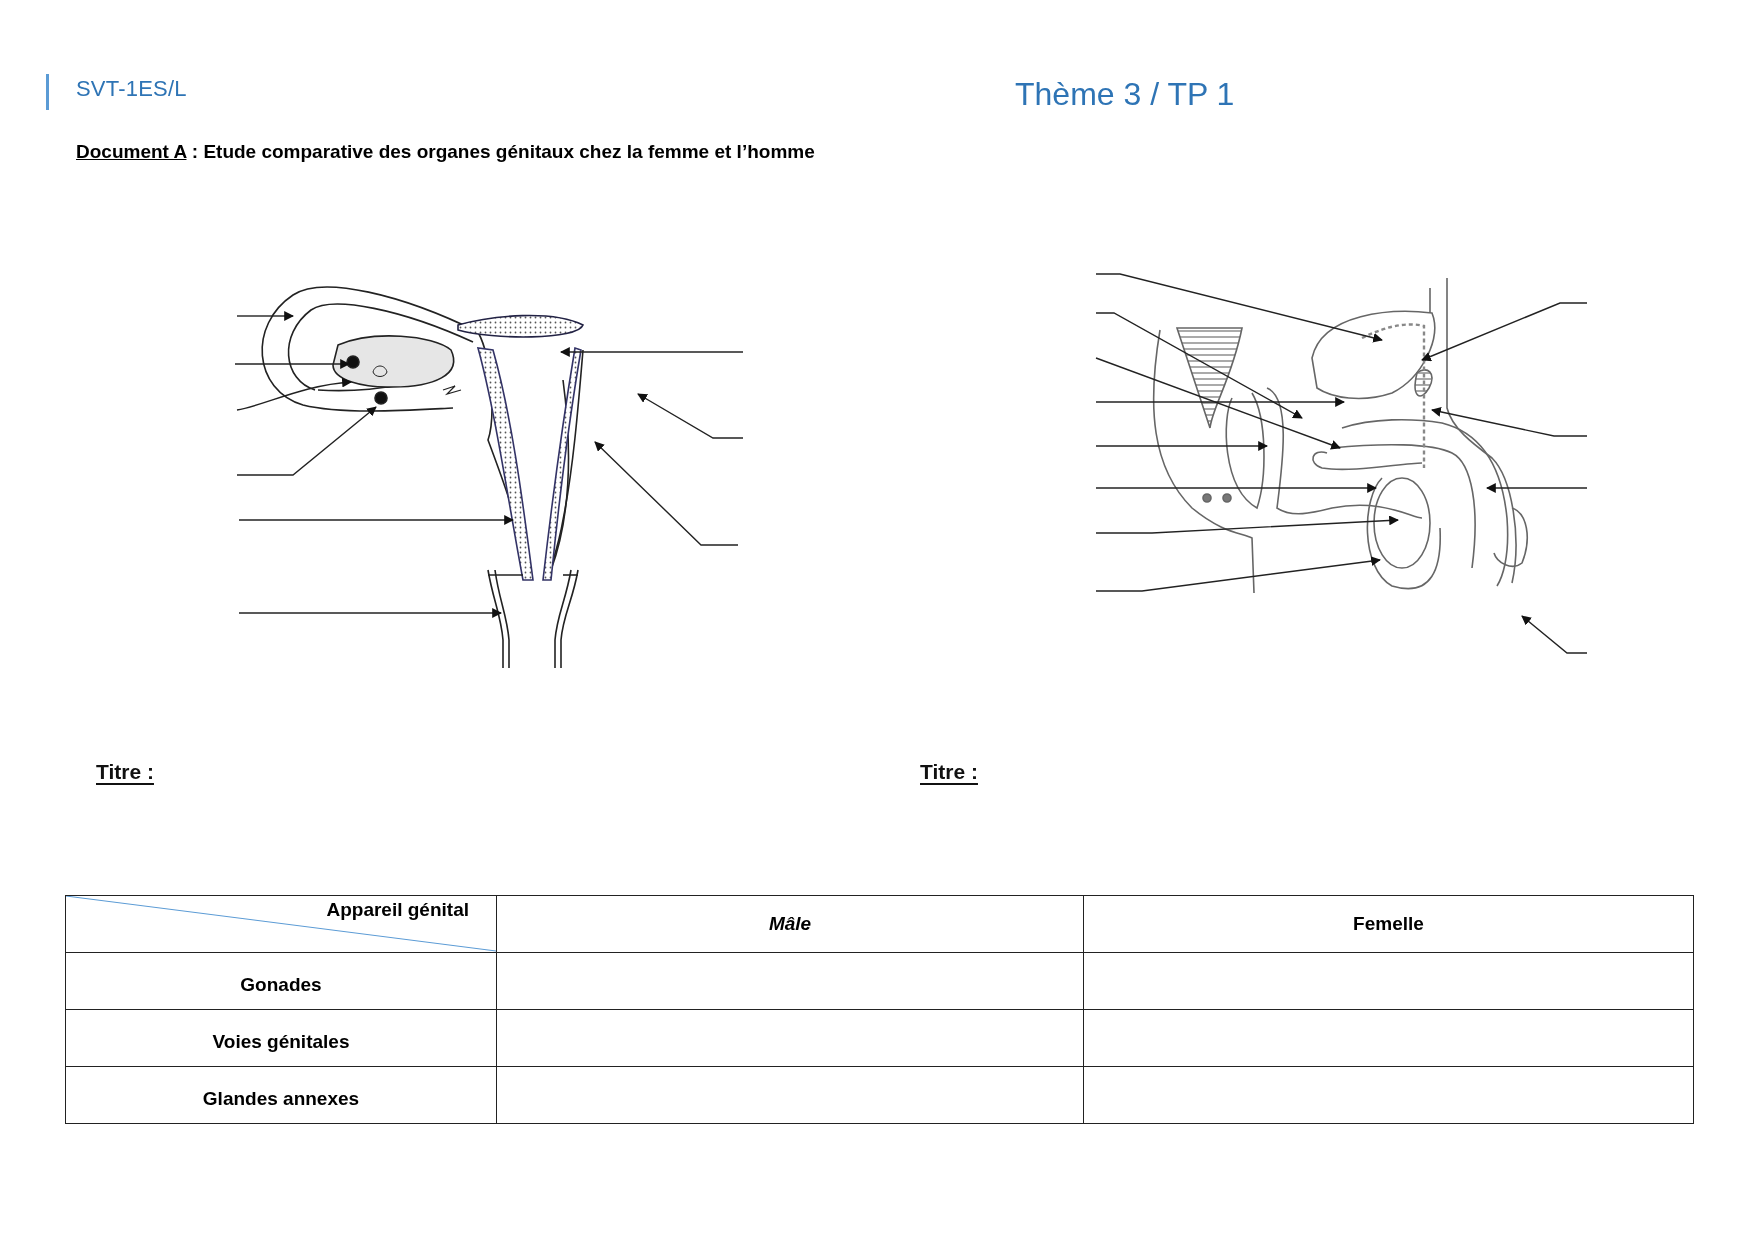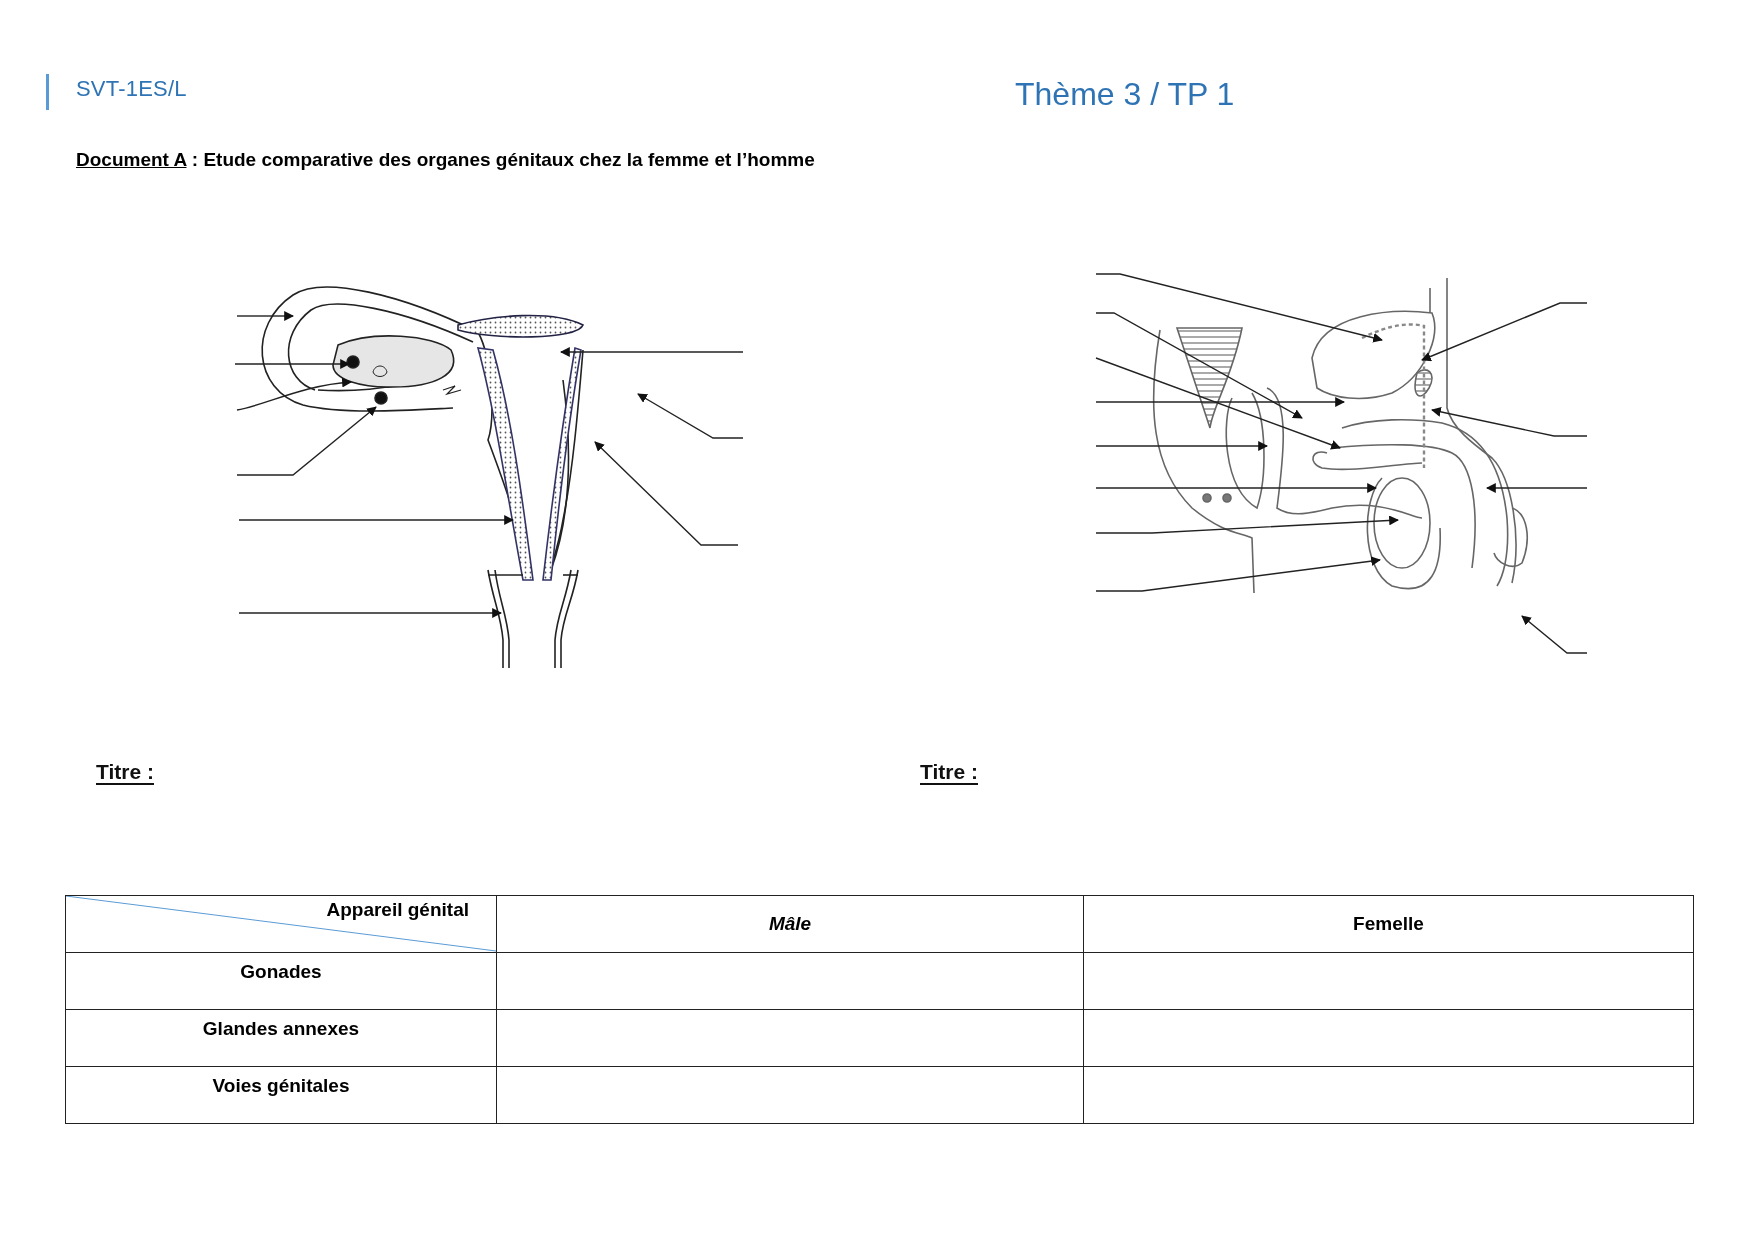--- a/index.html
+++ b/index.html
@@ -1,31 +1,31 @@
 <!DOCTYPE html>
 <html><head>
 <meta charset="utf-8">
 <style>
   html, body { margin:0; padding:0; background:#ffffff; }
   body { width:1754px; height:1240px; position:relative; overflow:hidden;
          font-family:"Liberation Sans", "DejaVu Sans", sans-serif; color:#000; }
   .hdr-bar { position:absolute; left:46px; top:74px; width:3px; height:36px; background:#5b9bd5; }
   .hdr-left { position:absolute; left:76px; top:76px; font-size:22px; color:#2e74b5; letter-spacing:0.2px; }
   .hdr-right { position:absolute; left:1015px; top:76px; font-size:32px; color:#2e74b5; }
-  .doc-title { position:absolute; left:76px; top:141px; font-size:19px; font-weight:bold;margin-top:8px; }
+  .doc-title { position:absolute; left:76px; top:141px; font-size:19px; font-weight:bold; }
   .doc-title .u { text-decoration:underline; }
   .diagram { position:absolute; }
   .diagram svg { width:100%; height:100%; display:block; }
   .titre { position:absolute; font-size:21px; font-weight:bold; text-decoration:underline;
            text-decoration-thickness:2px; text-underline-offset:4px; color:#111; }
   table.cmp { position:absolute; left:65px; top:895px; width:1629px; border-collapse:collapse; }
   table.cmp td { border:1.5px solid #222; vertical-align:top; font-weight:bold; font-size:19px; }
   table.cmp tr { height:57px; }
   table.cmp tr.head { height:57px; }
-  .col0 { width:403px; text-align:center; padding-top:8px; }
+  .col0 { width:403px; text-align:center; padding-top:21px; }
   .col1 { width:584px;font-style:italic; }
   .col2 { }
   .head-corner { position:relative; text-align:right !important; padding:3px 27px 0 0; }
   .head-corner .diag { position:absolute; left:0; top:0; width:100%; height:100%; pointer-events:none; }
   .head-cell { text-align:center; vertical-align:middle !important; }
 </style>
 </head>
 <body>
 
 <div class="hdr-bar"></div>
@@ -167,23 +167,23 @@
     </td>
     <td class="col1 head-cell">Mâle</td>
     <td class="col2 head-cell">Femelle</td>
   </tr>
   <tr>
     <td class="col0">Gonades</td>
     <td class="col1"></td>
     <td class="col2"></td>
   </tr>
   <tr>
-    <td class="col0">Glandes annexes</td>
+    <td class="col0">Voies génitales</td>
     <td class="col1"></td>
     <td class="col2"></td>
   </tr>
   <tr>
-    <td class="col0">Voies génitales</td>
+    <td class="col0">Glandes annexes</td>
     <td class="col1"></td>
     <td class="col2"></td>
   </tr>
 </tbody>
   </table>
 
 </body></html>

